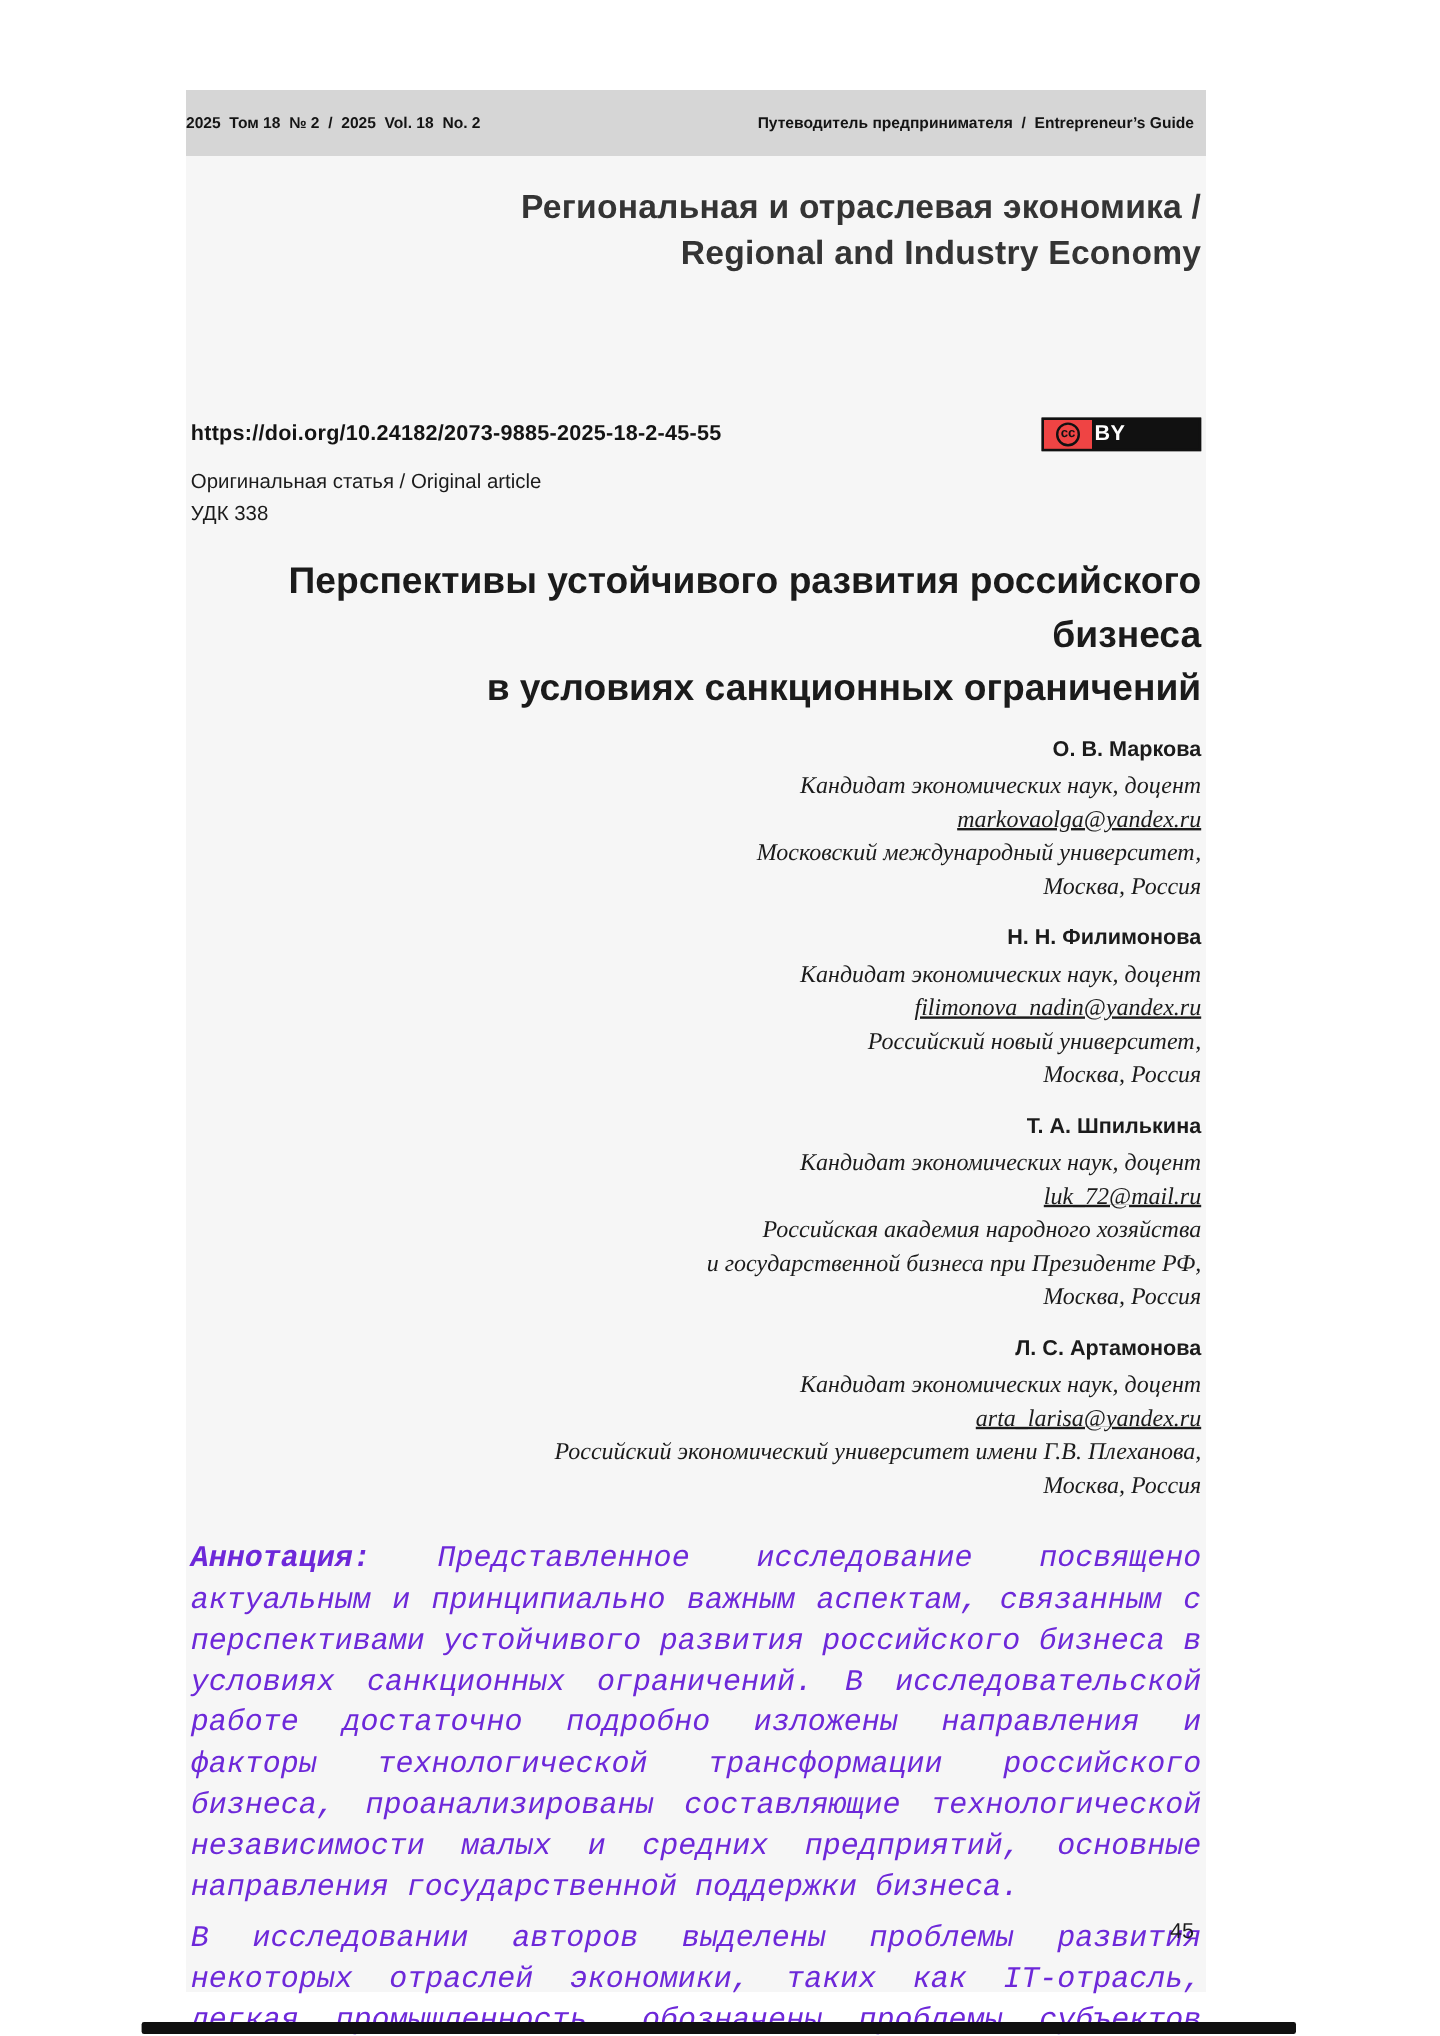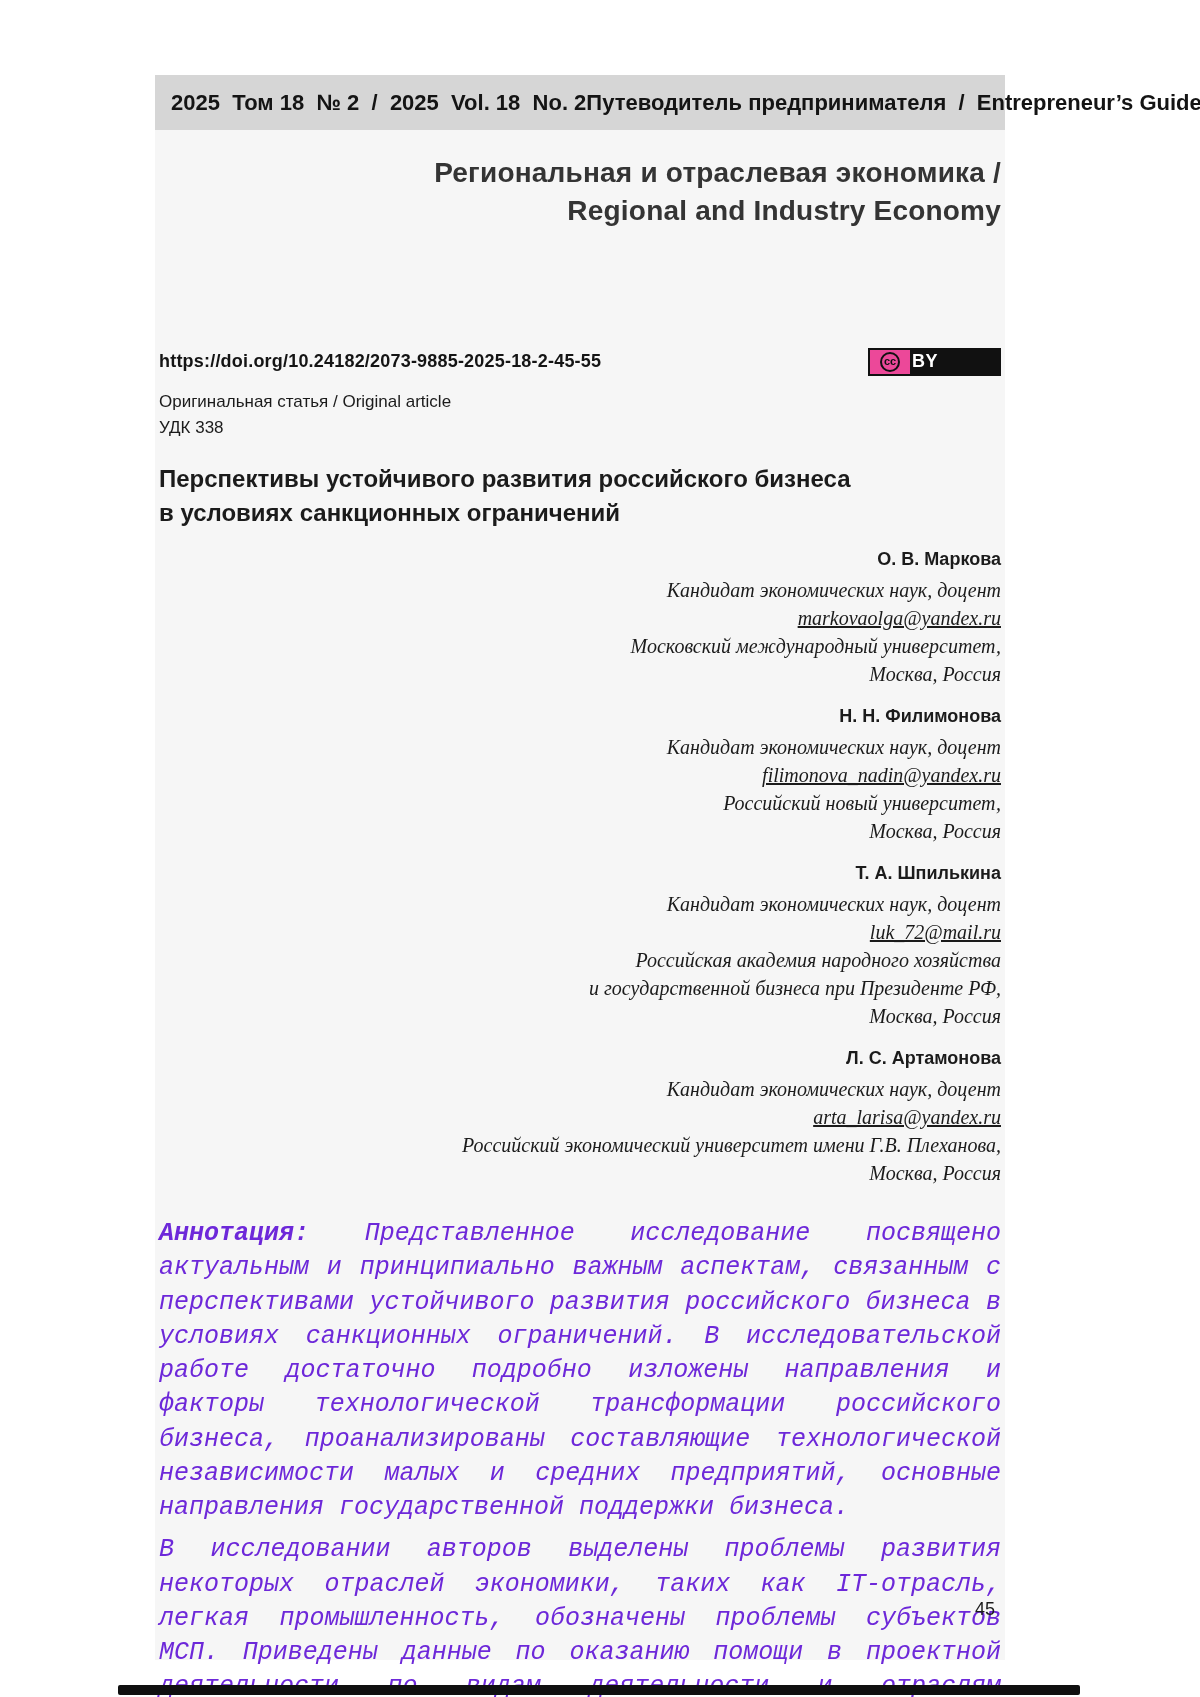--- a/index.html
+++ b/index.html
@@ -15,23 +15,23 @@
     left:155px; top:75px;
     width:850px; height:1585px;
     background:#f6f6f6;
   }
   .header-bar {
     height:55px;
     background:#d6d6d6;
     display:flex;
     align-items:center;
     justify-content:space-between;
-    padding:0 10px 0 16px;
-    font-weight:bold;
-    font-size:22px;
+    padding:0 10px 0 0;
+    font-weight:bold;
+    font-size:13px;
     color:#141414;
   }
   .header-bar span { white-space:pre; }
   .content { padding:0 4px; position:relative; }
   .section-title {
     margin-top:24px;
     text-align:right;
     font-size:28px;
     font-weight:bold;
     line-height:1.35;
@@ -54,21 +54,21 @@
   .cc-badge {
     display:flex;
     align-items:stretch;
     border:2px solid #111;
     height:28px;
     width:133px;
     background:#111;
     cursor:pointer;
   }
   .cc-icon-box {
-    background:#ec4899;
+    background:#ef4444;
     width:40px;
     display:flex;
     align-items:center;
     justify-content:center;
   }
   .cc-circle {
     width:20px; height:20px;
     border:2px solid #111;
     border-radius:50%;
     display:flex;
@@ -85,22 +85,22 @@
     font-size:18px;
     padding-left:2px;
     display:flex;
     align-items:center;
     letter-spacing:0.5px;
   }
   .article-type { margin-top:16px; font-size:17px; }
   .udk { margin-top:6px; font-size:17px; }
   .article-title {
     margin-top:24px;
-    text-align:left;
-    font-size:24px;
+    text-align:right;
+    font-size:31px;
     font-weight:bold;
     line-height:1.45;
     color:#1b1b1b;
   }
   .authors { text-align:right; }
   .author { margin-top:18px; }
   .author-name { font-weight:bold; font-size:18px; margin-bottom:6px; }
   .serif-line {
     font-family:"Liberation Serif", serif;
     font-style:italic;

